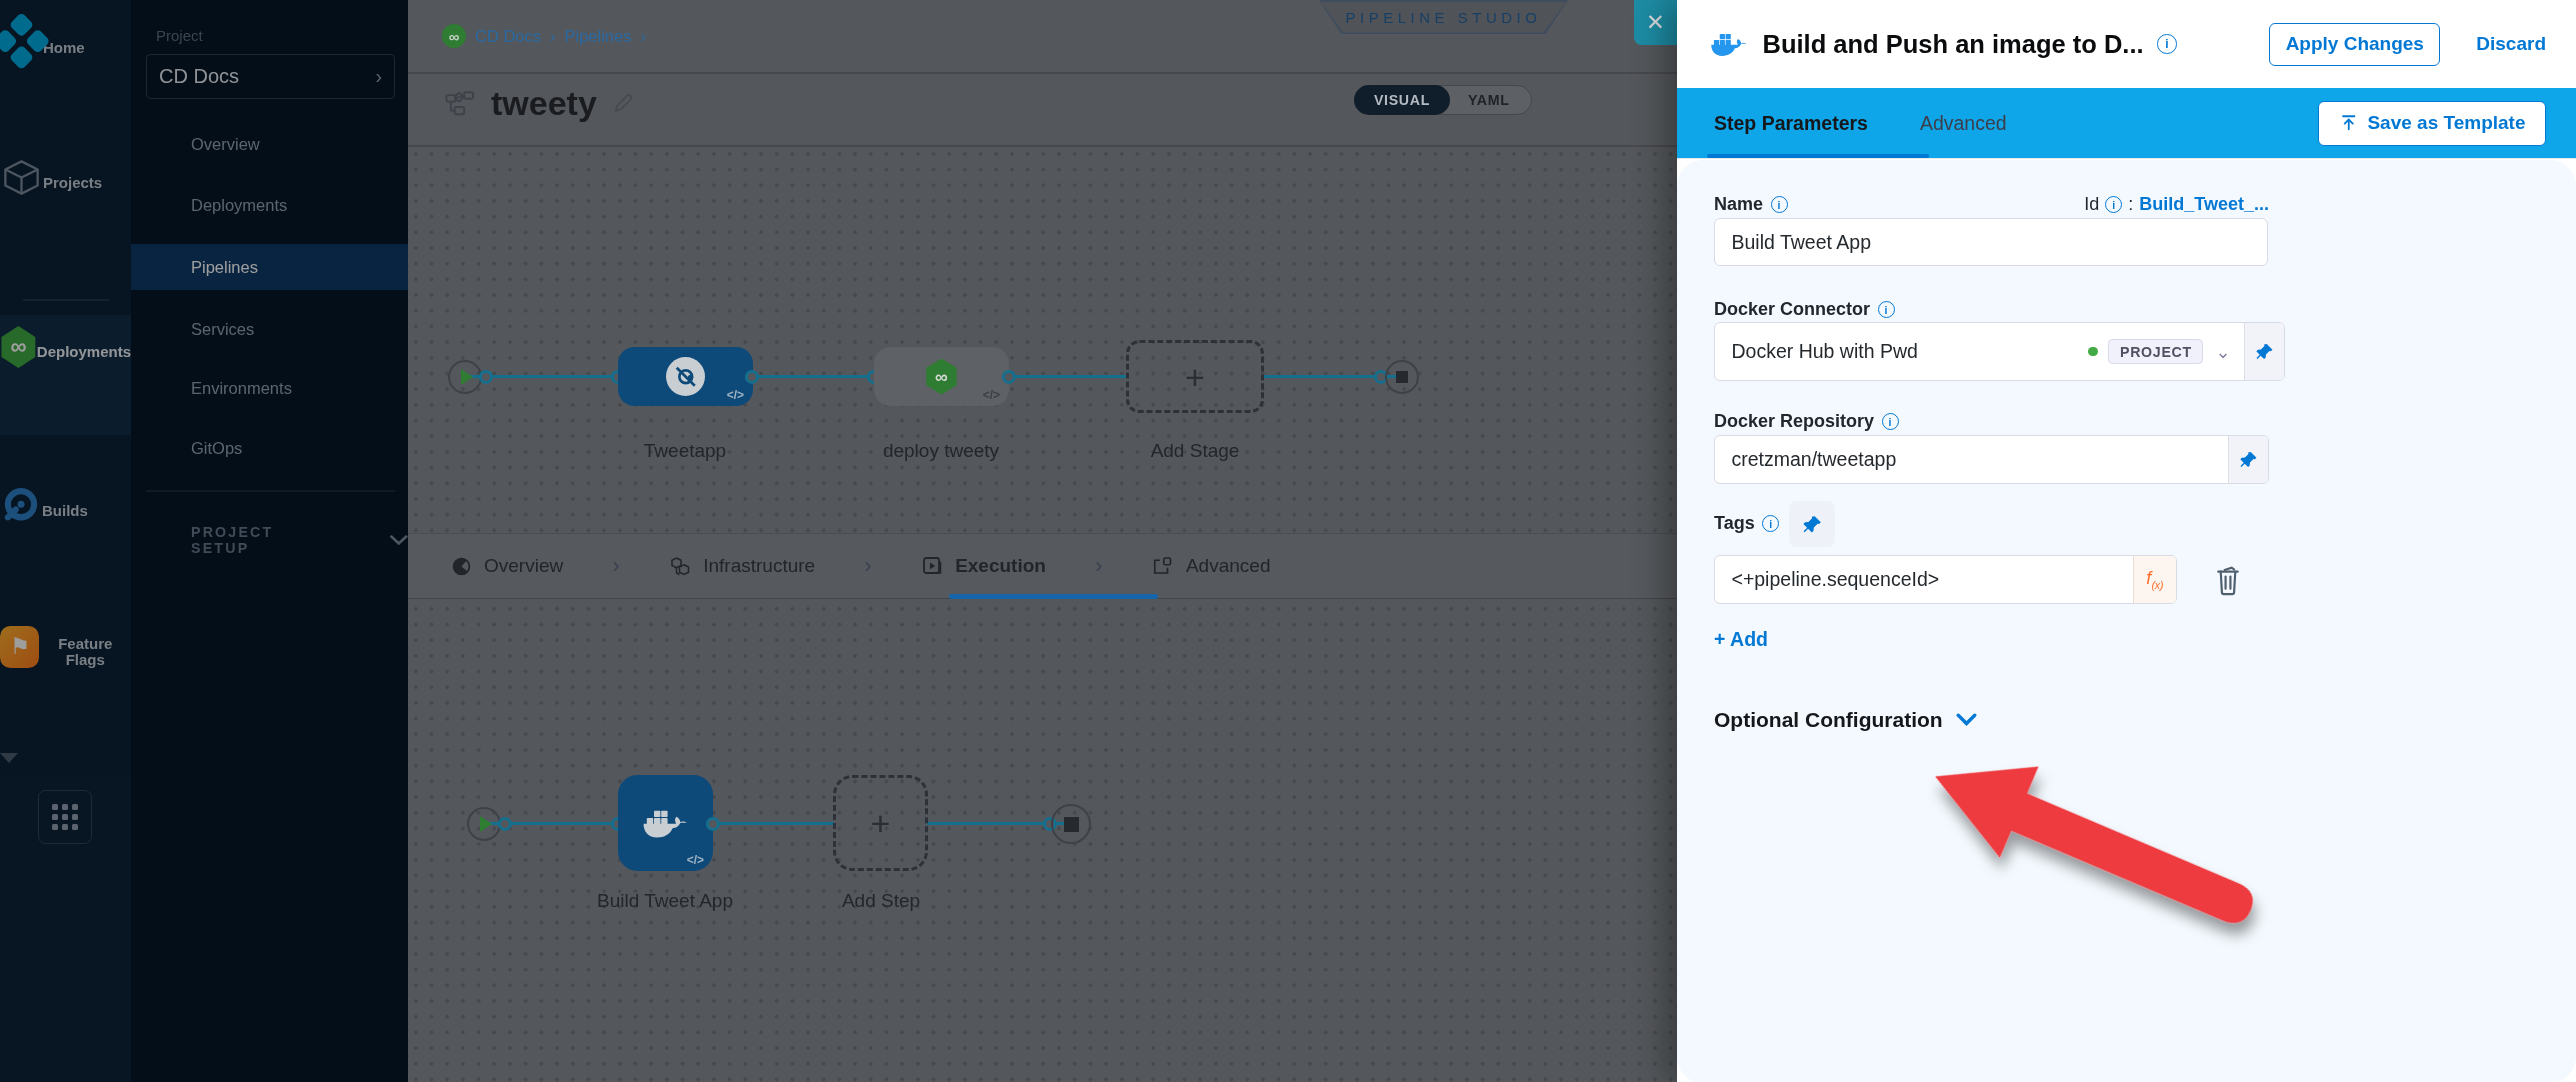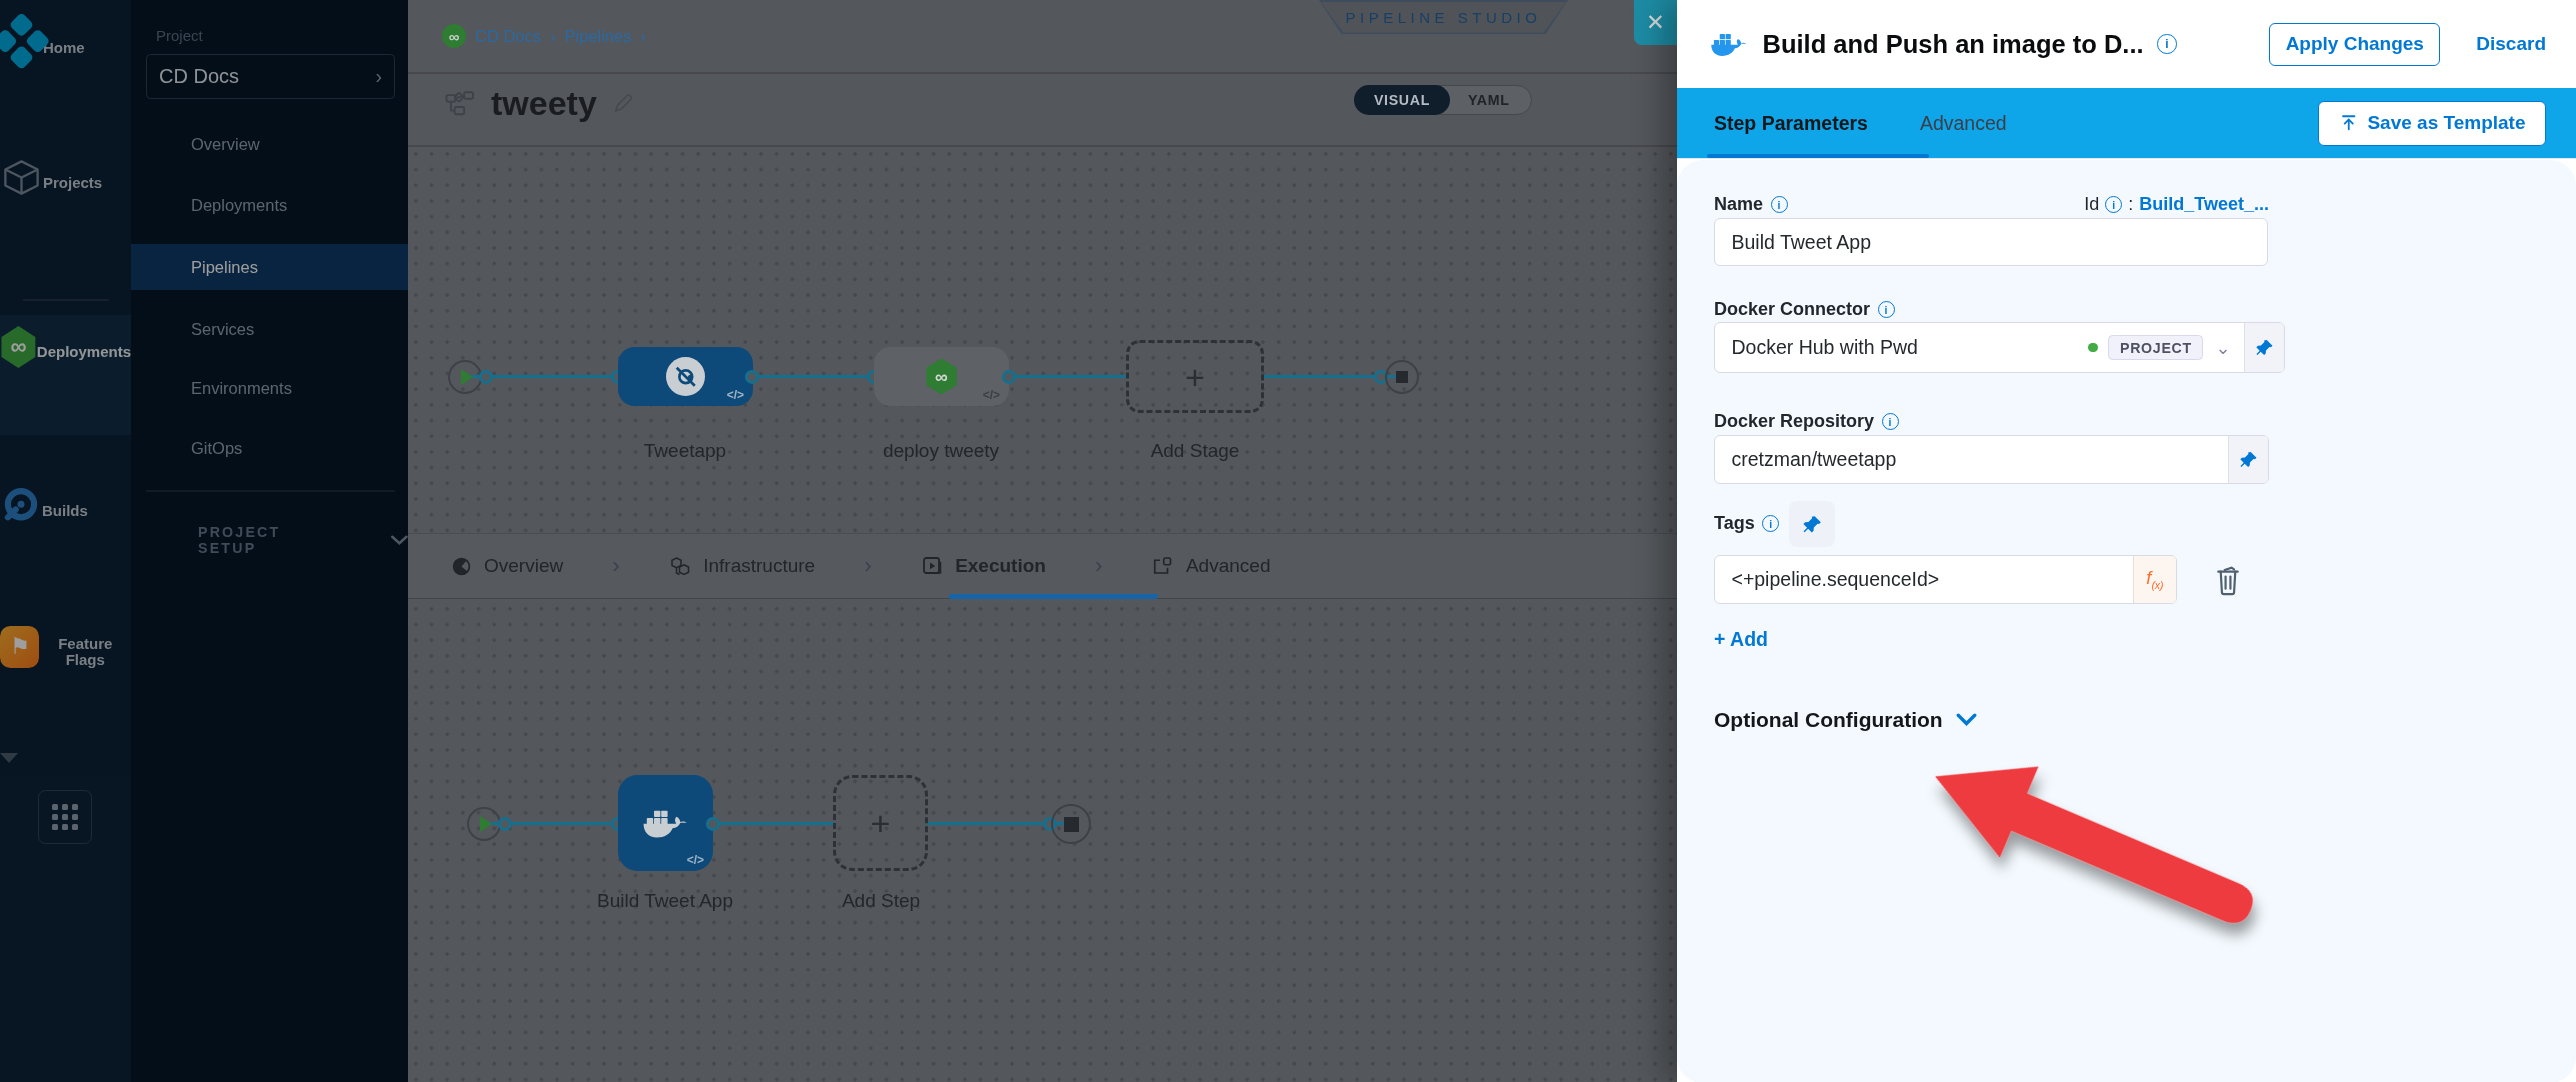--- a/index.html
+++ b/index.html
@@ -26,21 +26,21 @@
   
   #subnav{position:absolute;left:131px;top:0;width:277px;height:1083px;background:#071829;z-index:1;}
   .proj-label{position:absolute;left:25px;top:27px;font-size:15px;color:#5d6f82;}
   .proj-select{position:absolute;left:15px;top:54px;width:249px;height:45px;border:1.5px solid #2c4157;border-radius:4.5px;display:flex;align-items:center;padding:0 12px;}
   .proj-select .pname{flex:1;font-size:20px;color:#e5ebf1;}
   .proj-select .pchev{color:#93a3b4;font-size:19.5px;}
   .nav-item{position:absolute;left:0;width:277px;height:46px;display:flex;align-items:center;padding-left:60px;font-size:16.5px;color:#93a3b3;}
   .nav-item.active{background:#0d3a68;color:#ffffff;}
   .subnav-divider{position:absolute;left:15px;top:490px;width:249px;height:1.5px;background:#1c2c3d;}
   .setup-row{position:absolute;left:60px;top:524px;display:flex;align-items:center;gap:67px;}
-  .setup-label{font-size:14.2px;letter-spacing:2.2px;color:#67798c;font-weight:600;margin-left:7px;}
+  .setup-label{font-size:14.2px;letter-spacing:2.2px;color:#67798c;font-weight:600;}
 
   
   #canvas{position:absolute;left:408px;top:0;width:1269px;height:1083px;background:#54575b;z-index:1;}
   .dots{background-image:radial-gradient(circle,#45484c 1.5px,transparent 1.9px);background-size:15.7px 15.7px;}
   #graph-area{position:absolute;left:0;top:146px;width:1269px;height:937px;}
   .topband{position:absolute;left:0;top:0;width:1269px;height:146px;background:#54575b;}
   .hairline{position:absolute;left:0;width:1269px;height:1.5px;background:#47494e;}
   .breadcrumb{position:absolute;left:34px;top:24px;display:flex;align-items:center;gap:9px;font-size:16.5px;color:#2a6aa4;}
   .bc-logo{width:24px;height:24px;border-radius:50%;background:#2e7d32;display:flex;align-items:center;justify-content:center;color:#c9d1ca;font-size:15px;font-weight:700;}
   .bc-sep{color:#2a6aa4;font-size:16.5px;}
@@ -418,21 +418,21 @@
         <span class="info-ic" style="width:17px;height:17px;font-size:10.5px">i</span>
         <span>:</span>
         <span class="id-value">Build_Tweet_...</span>
       </div>
       <input class="f-input" style="left: 37px; top: 58px; width: 554px; height: 48px;" readonly="" value="Build Tweet App">
 
       <div class="f-label" style="left:37px;top:139px">
         <span>Docker Connector</span>
         <span class="info-ic">i</span>
       </div>
-      <div class="f-input" style="left:37px;top:162px;width:571px;height:51px">
+      <div class="f-input" style="left:37px;top:162px;width:571px;height:59px">
         <span style="flex:1">Docker Hub with Pwd</span>
         <span class="scope-dot"></span>
         <span class="scope-badge">PROJECT</span>
         <span class="sel-chev">⌄</span>
         <span class="seg-right pin-seg">
           <svg width="19.5" height="19.5" viewBox="0 0 24 24">
               <path d="M14.5 2.5 L21.5 9.5 L19.5 11.5 L17.8 11 L13.5 15.3 L13.2 19 L11.2 21 L7 16.8 L3 20.8 L1.8 19.6 L5.8 15.6 L1.6 11.4 L3.6 9.4 L7.3 9.1 L11.6 4.8 L11.1 3.1 Z" fill="#0278d5"></path>
             </svg>
         </span>
       </div>

